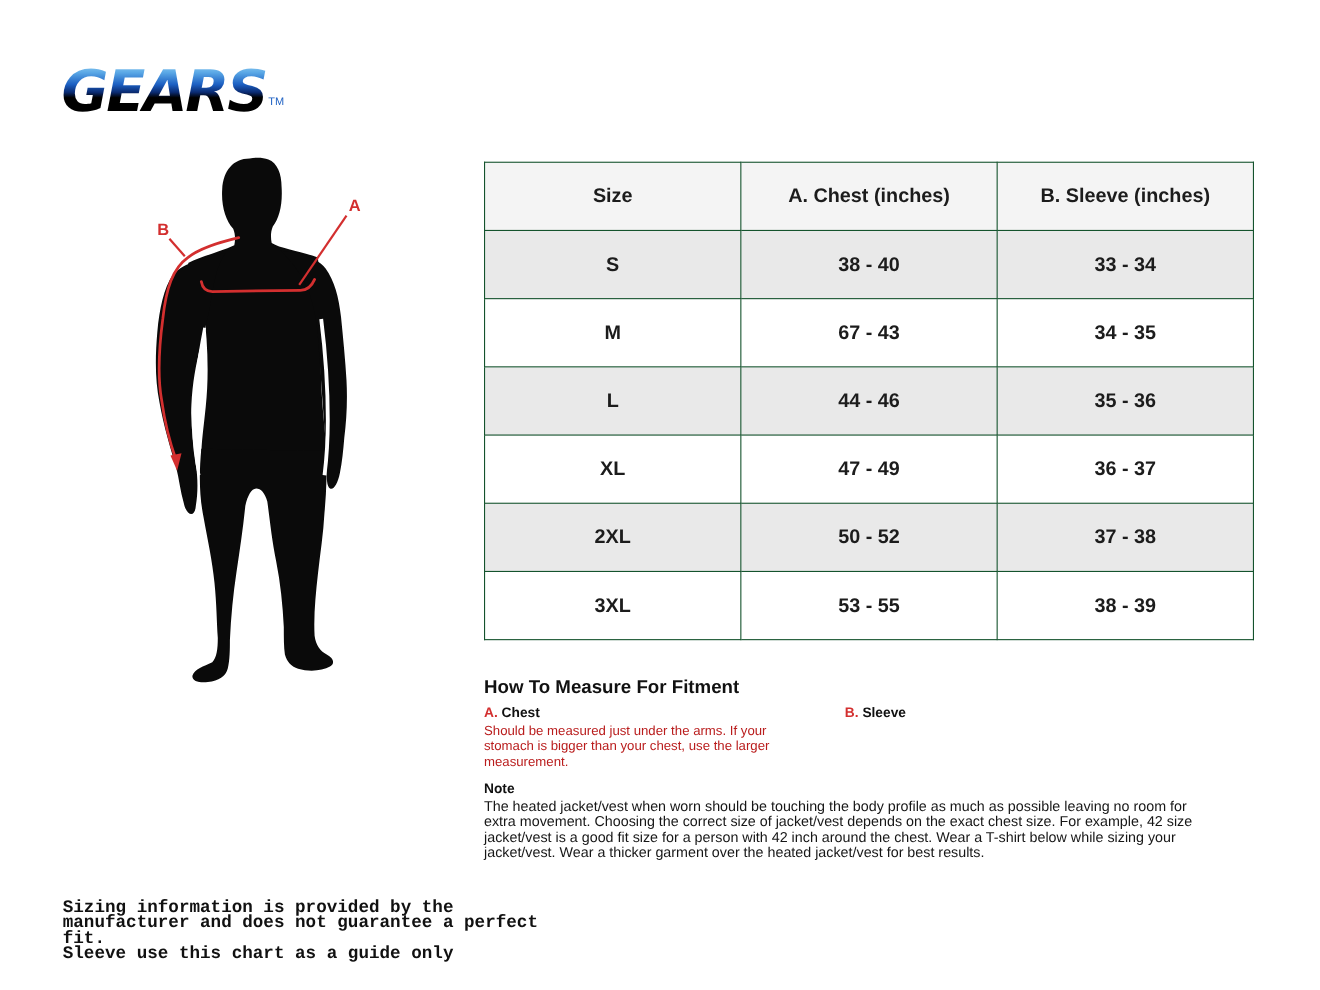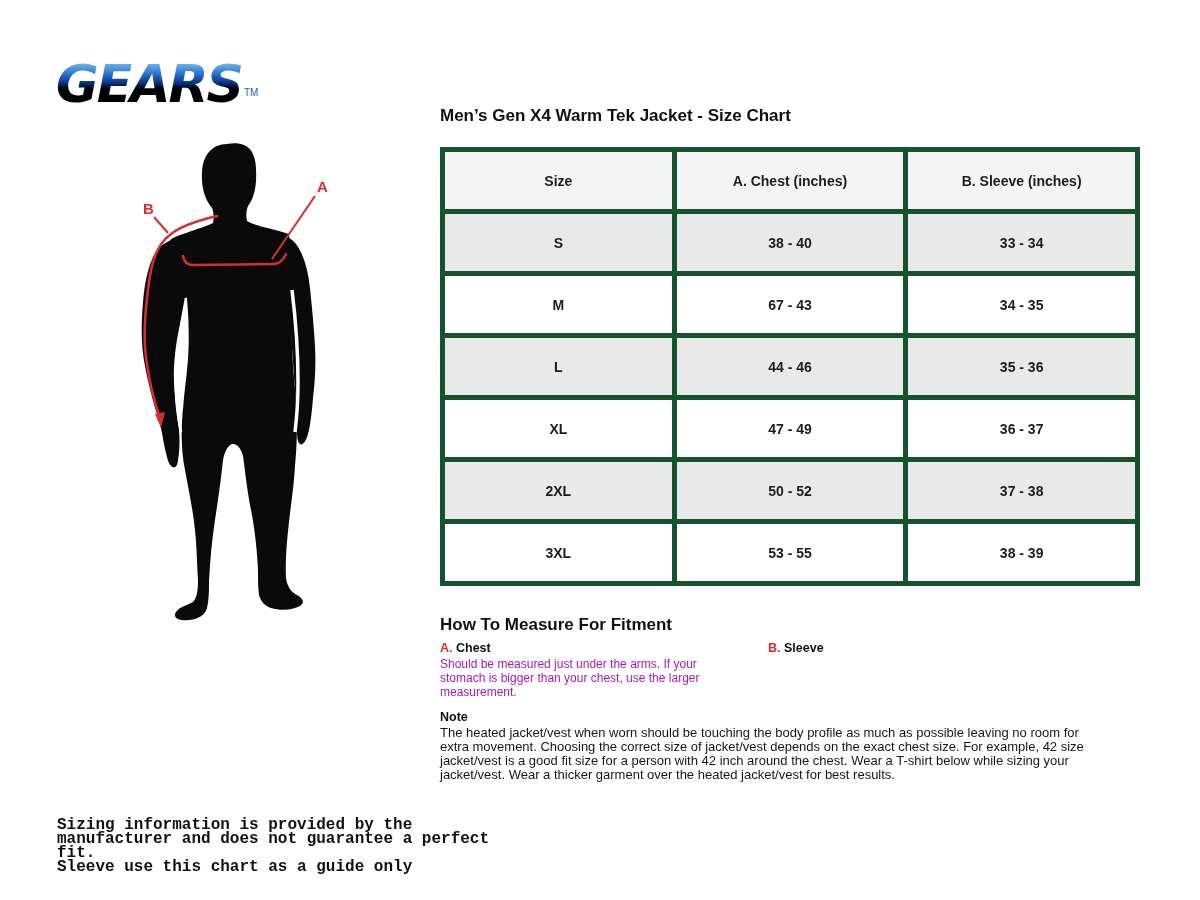--- a/index.html
+++ b/index.html
@@ -18,35 +18,35 @@
   .logo sup{ font-size:10px; font-weight:400; color:#1c5fc2; vertical-align:super; margin-left:2px; font-style:normal; }
 
   
   .figure-wrap { position:absolute; left:105px; top:140px; width:280px; height:500px; }
 
   
   .page-title { position:absolute; left:440px; top:106px; font-size:17px; font-weight:700; color:#111; }
 
   table.size-table { position:absolute; left:440px; top:147px; width:700px; border-collapse:collapse; table-layout:fixed; }
   .size-table th, .size-table td{
-    border:5px solid #14532d; text-align:center; vertical-align:middle;
-    font-size:14px; font-weight:700; color:#1c1c1c; height:62px;
+    border:1px solid #14532d; text-align:center; vertical-align:middle;
+    font-size:18px; font-weight:700; color:#1c1c1c; height:62px;
   }
   .size-table thead th { background:#f4f4f4; }
   .size-table tbody tr:nth-child(odd) td { background:#e9e9e9; }
   .size-table tbody tr:nth-child(even) td { background:#ffffff; }
 
   .howto-heading { position:absolute; left:440px; top:615px; font-size:17px; font-weight:700; color:#111; }
 
   .measure-cols { position:absolute; left:440px; top:641px; width:700px; display:flex; }
   .measure-col-a { width:328px; }
   .measure-col-b { flex:1; }
   .measure-title { font-size:12.5px; font-weight:700; color:#111; margin-bottom:2px; }
   .measure-title .red { color:#d32f2f; }
-  .measure-text { font-size:12px; line-height:14px; color:#a21caf; width:305px; }
+  .measure-text { font-size:12px; line-height:14px; color:#b91c1c; width:305px; }
   .measure-col-b .measure-text { width:330px; }
 
   .note-block { position:absolute; left:440px; top:710px; width:660px; }
   .note-heading { font-size:12.5px; font-weight:700; color:#111; margin-bottom:2px; }
   .note-text { font-size:13px; line-height:14px; color:#161616; }
 
   .disclaimer { position:absolute; left:57px; top:818px; width:480px; font-size:16px; font-weight:700; line-height:14px; color:#111;font-family:Liberation Mono, monospace; }
 </style>
 </head>
 <body>
@@ -151,21 +151,20 @@
         C 174 124 178 121 181 114"></path>
 
       <line x1="210" y1="56" x2="167" y2="119" stroke="#d32f2f" stroke-width="2"></line>
       <line x1="49" y1="77" x2="63" y2="93" stroke="#d32f2f" stroke-width="2"></line>
 
       <text x="212" y="52" font-family="Liberation Sans, sans-serif" font-size="15" font-weight="bold" fill="#d32f2f" id="fig-label-a">A</text>
       <text x="38" y="74" font-family="Liberation Sans, sans-serif" font-size="15" font-weight="bold" fill="#d32f2f" id="fig-label-b">B</text>
     </svg>
   </div>
 
-  <div class="page-title">Men’s Gen X4 Warm Tek Jacket - Size Chart</div>
 
   <table class="size-table">
       <thead>
         <tr>
           <th>Size</th>
           <th>A. Chest (inches)</th>
           <th>B. Sleeve (inches)</th>
         </tr>
       </thead>
       <tbody>

